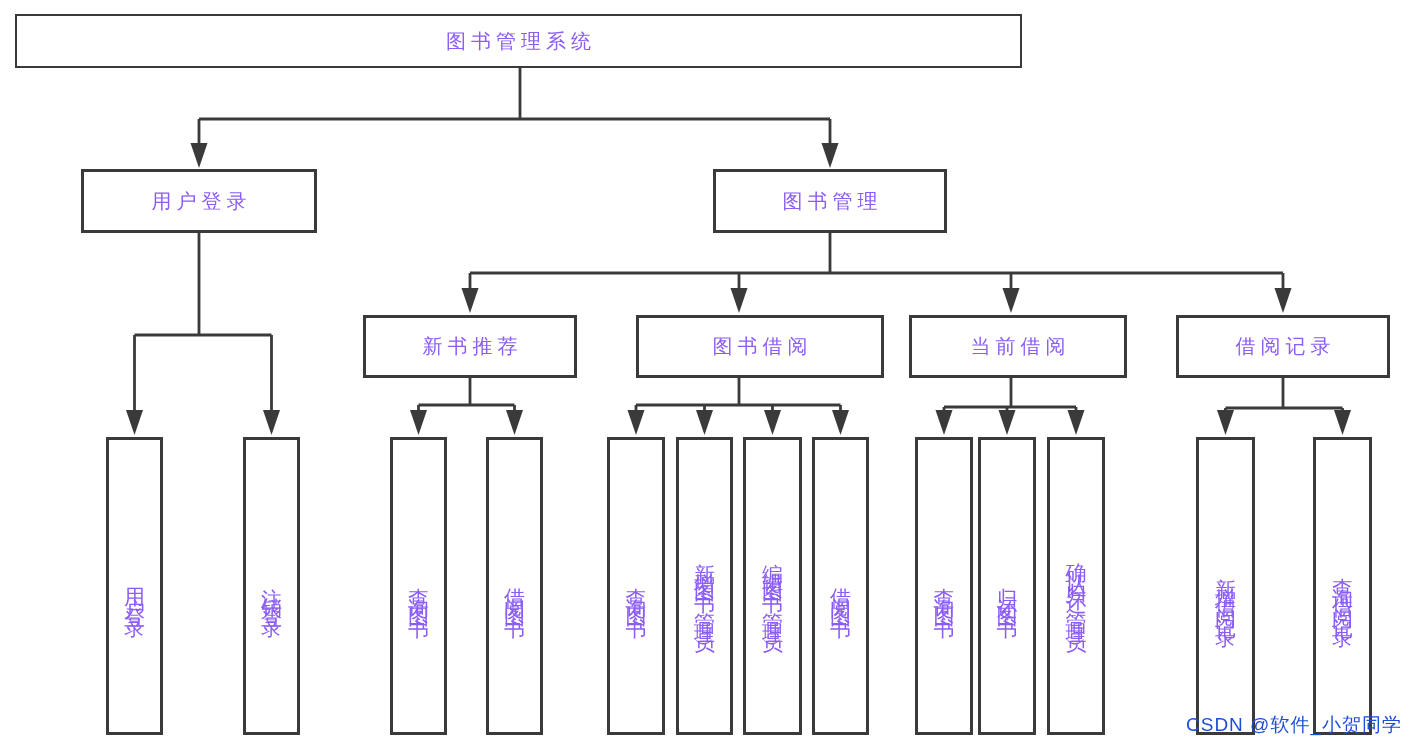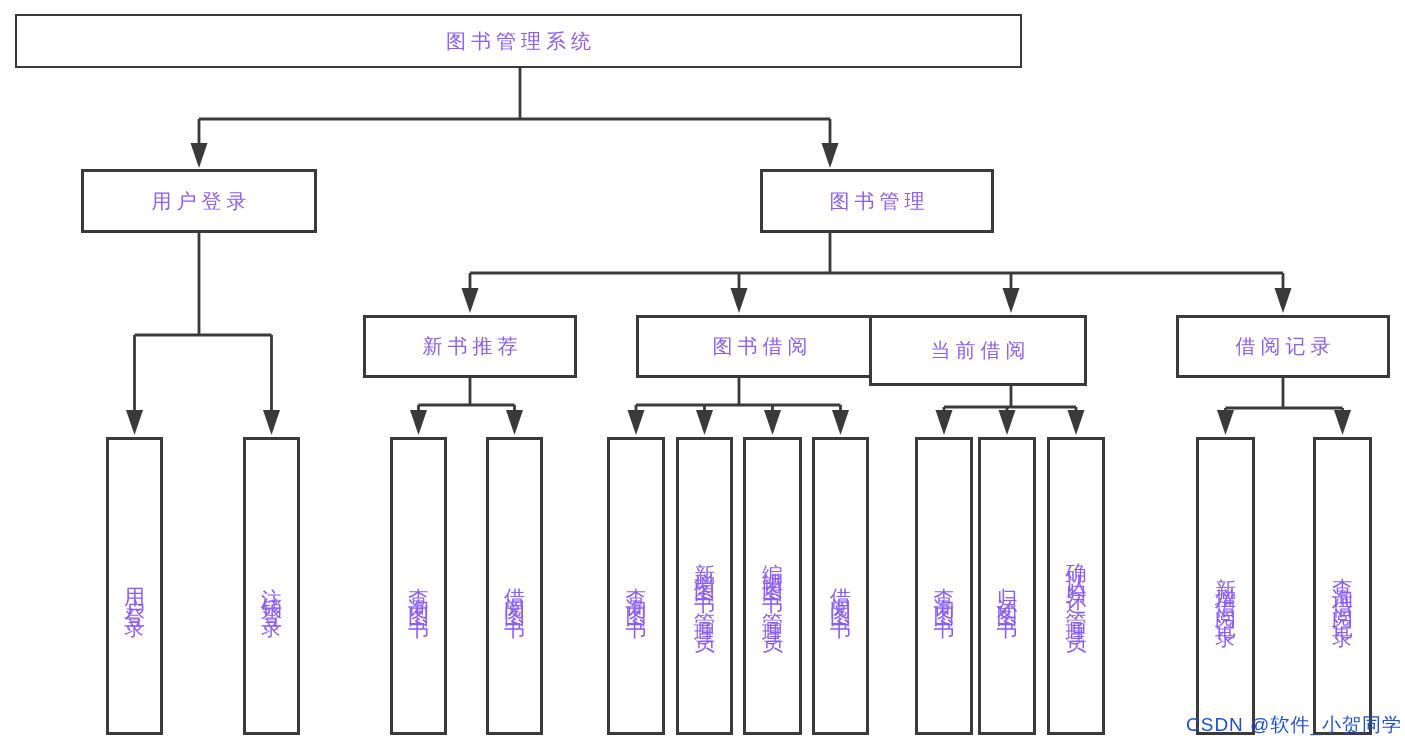--- a/index.html
+++ b/index.html
@@ -103,25 +103,25 @@
     <g>
       <path d="M1283 378 V408 M1225.5 408 H1342.5 M1225.5 408 V414 M1342.5 408 V414"></path>
       <polygon points="1217,410 1234,410 1225.5,435"></polygon>
       <polygon points="1334,410 1351,410 1342.5,435"></polygon>
     </g>
   </svg>
 
   <div class="node h" style="left:15px; top:14px; width:1007px; height:54px; border-width:2.5px;">图书管理系统</div>
 
   <div class="node h" style="left:81px; top:169px; width:236px; height:64px;">用户登录</div>
-  <div class="node h" style="left:713px; top:169px; width:234px; height:64px;margin-left:47px;">图书管理</div>
+  <div class="node h" style="left:713px; top:169px; width:234px; height:64px;">图书管理</div>
 
   <div class="node h" style="left:363px; top:315px; width:214px; height:63px;">新书推荐</div>
   <div class="node h" style="left:636px; top:315px; width:248px; height:63px;">图书借阅</div>
-  <div class="node h" style="left:869px; top:315px; width:218px; height:71px;">当前借阅</div>
+  <div class="node h" style="left:909px; top:315px; width:218px; height:63px;">当前借阅</div>
   <div class="node h" style="left:1176px; top:315px; width:214px; height:63px;">借阅记录</div>
 
   <div class="node v" style="left:106px; top:437px; width:57px; height:298px;">用户登录</div>
   <div class="node v" style="left:243px; top:437px; width:57px; height:298px;">注销登录</div>
 
   <div class="node v" style="left:390px; top:437px; width:57px; height:298px;">查询图书</div>
   <div class="node v" style="left:486px; top:437px; width:57px; height:298px;">借阅图书</div>
 
   <div class="node v" style="left:607px; top:437px; width:58px; height:298px;">查询图书</div>
   <div class="node v" style="left:676px; top:437px; width:57px; height:298px;">新增图书（管理员）</div>

